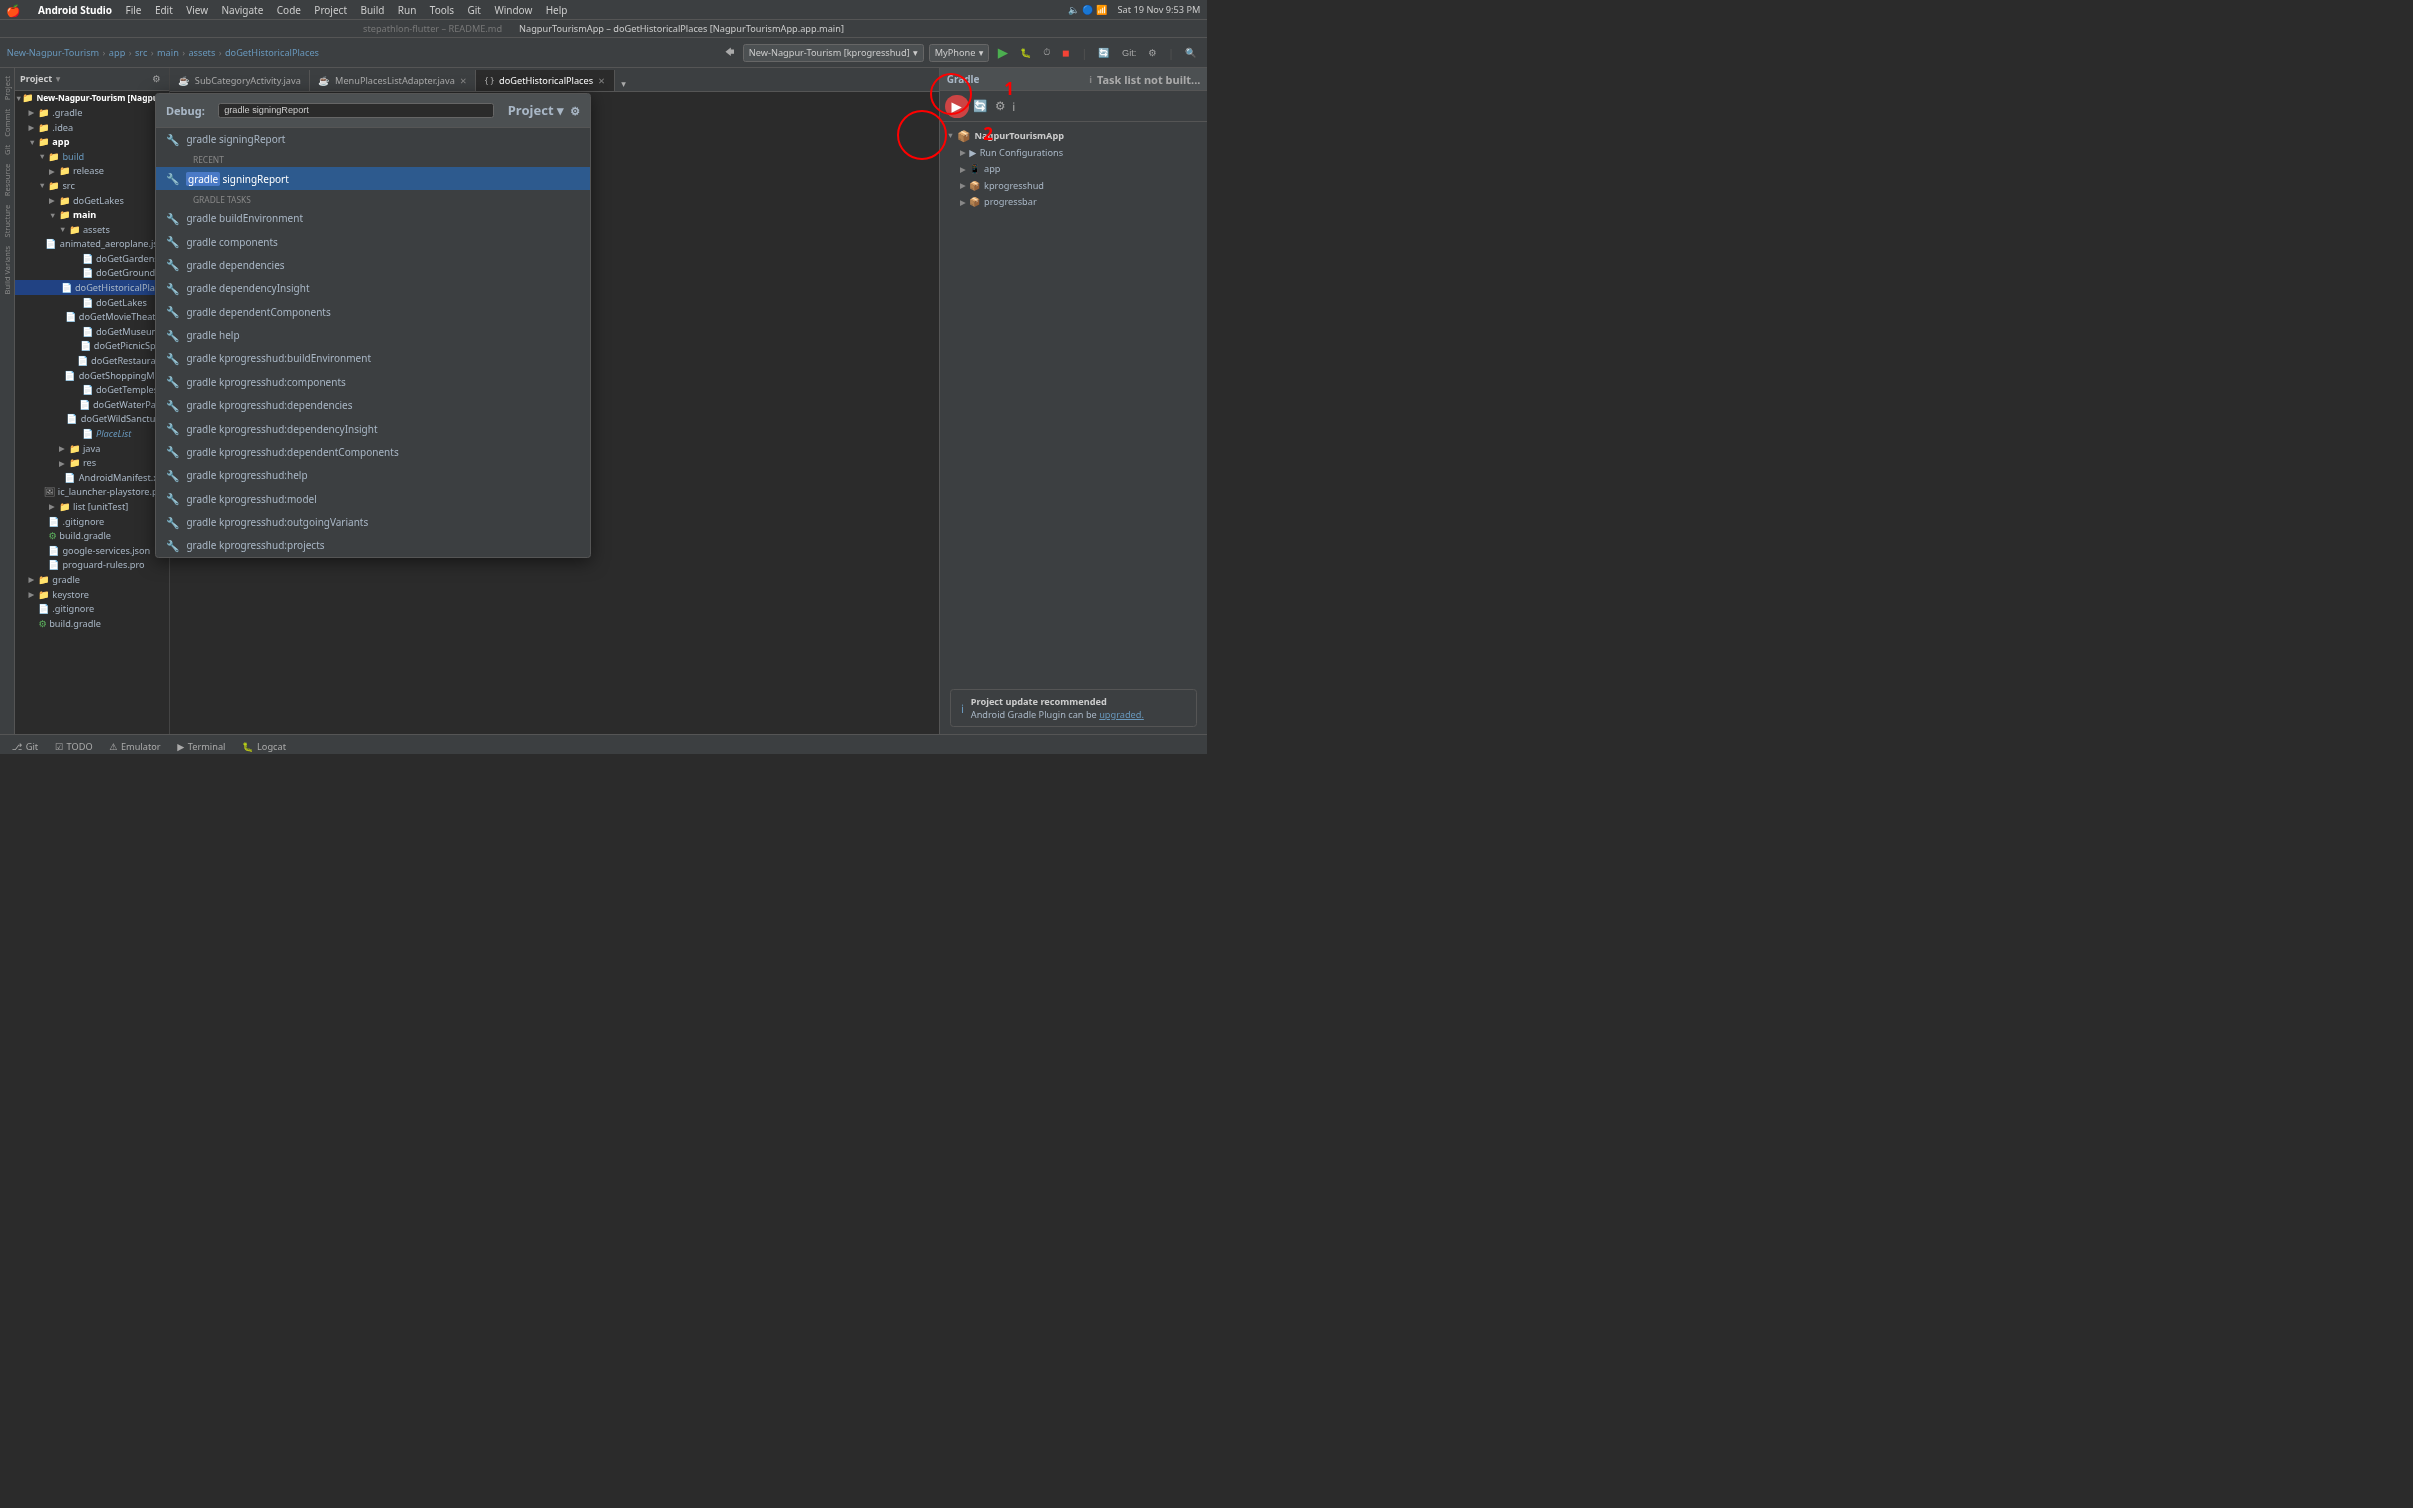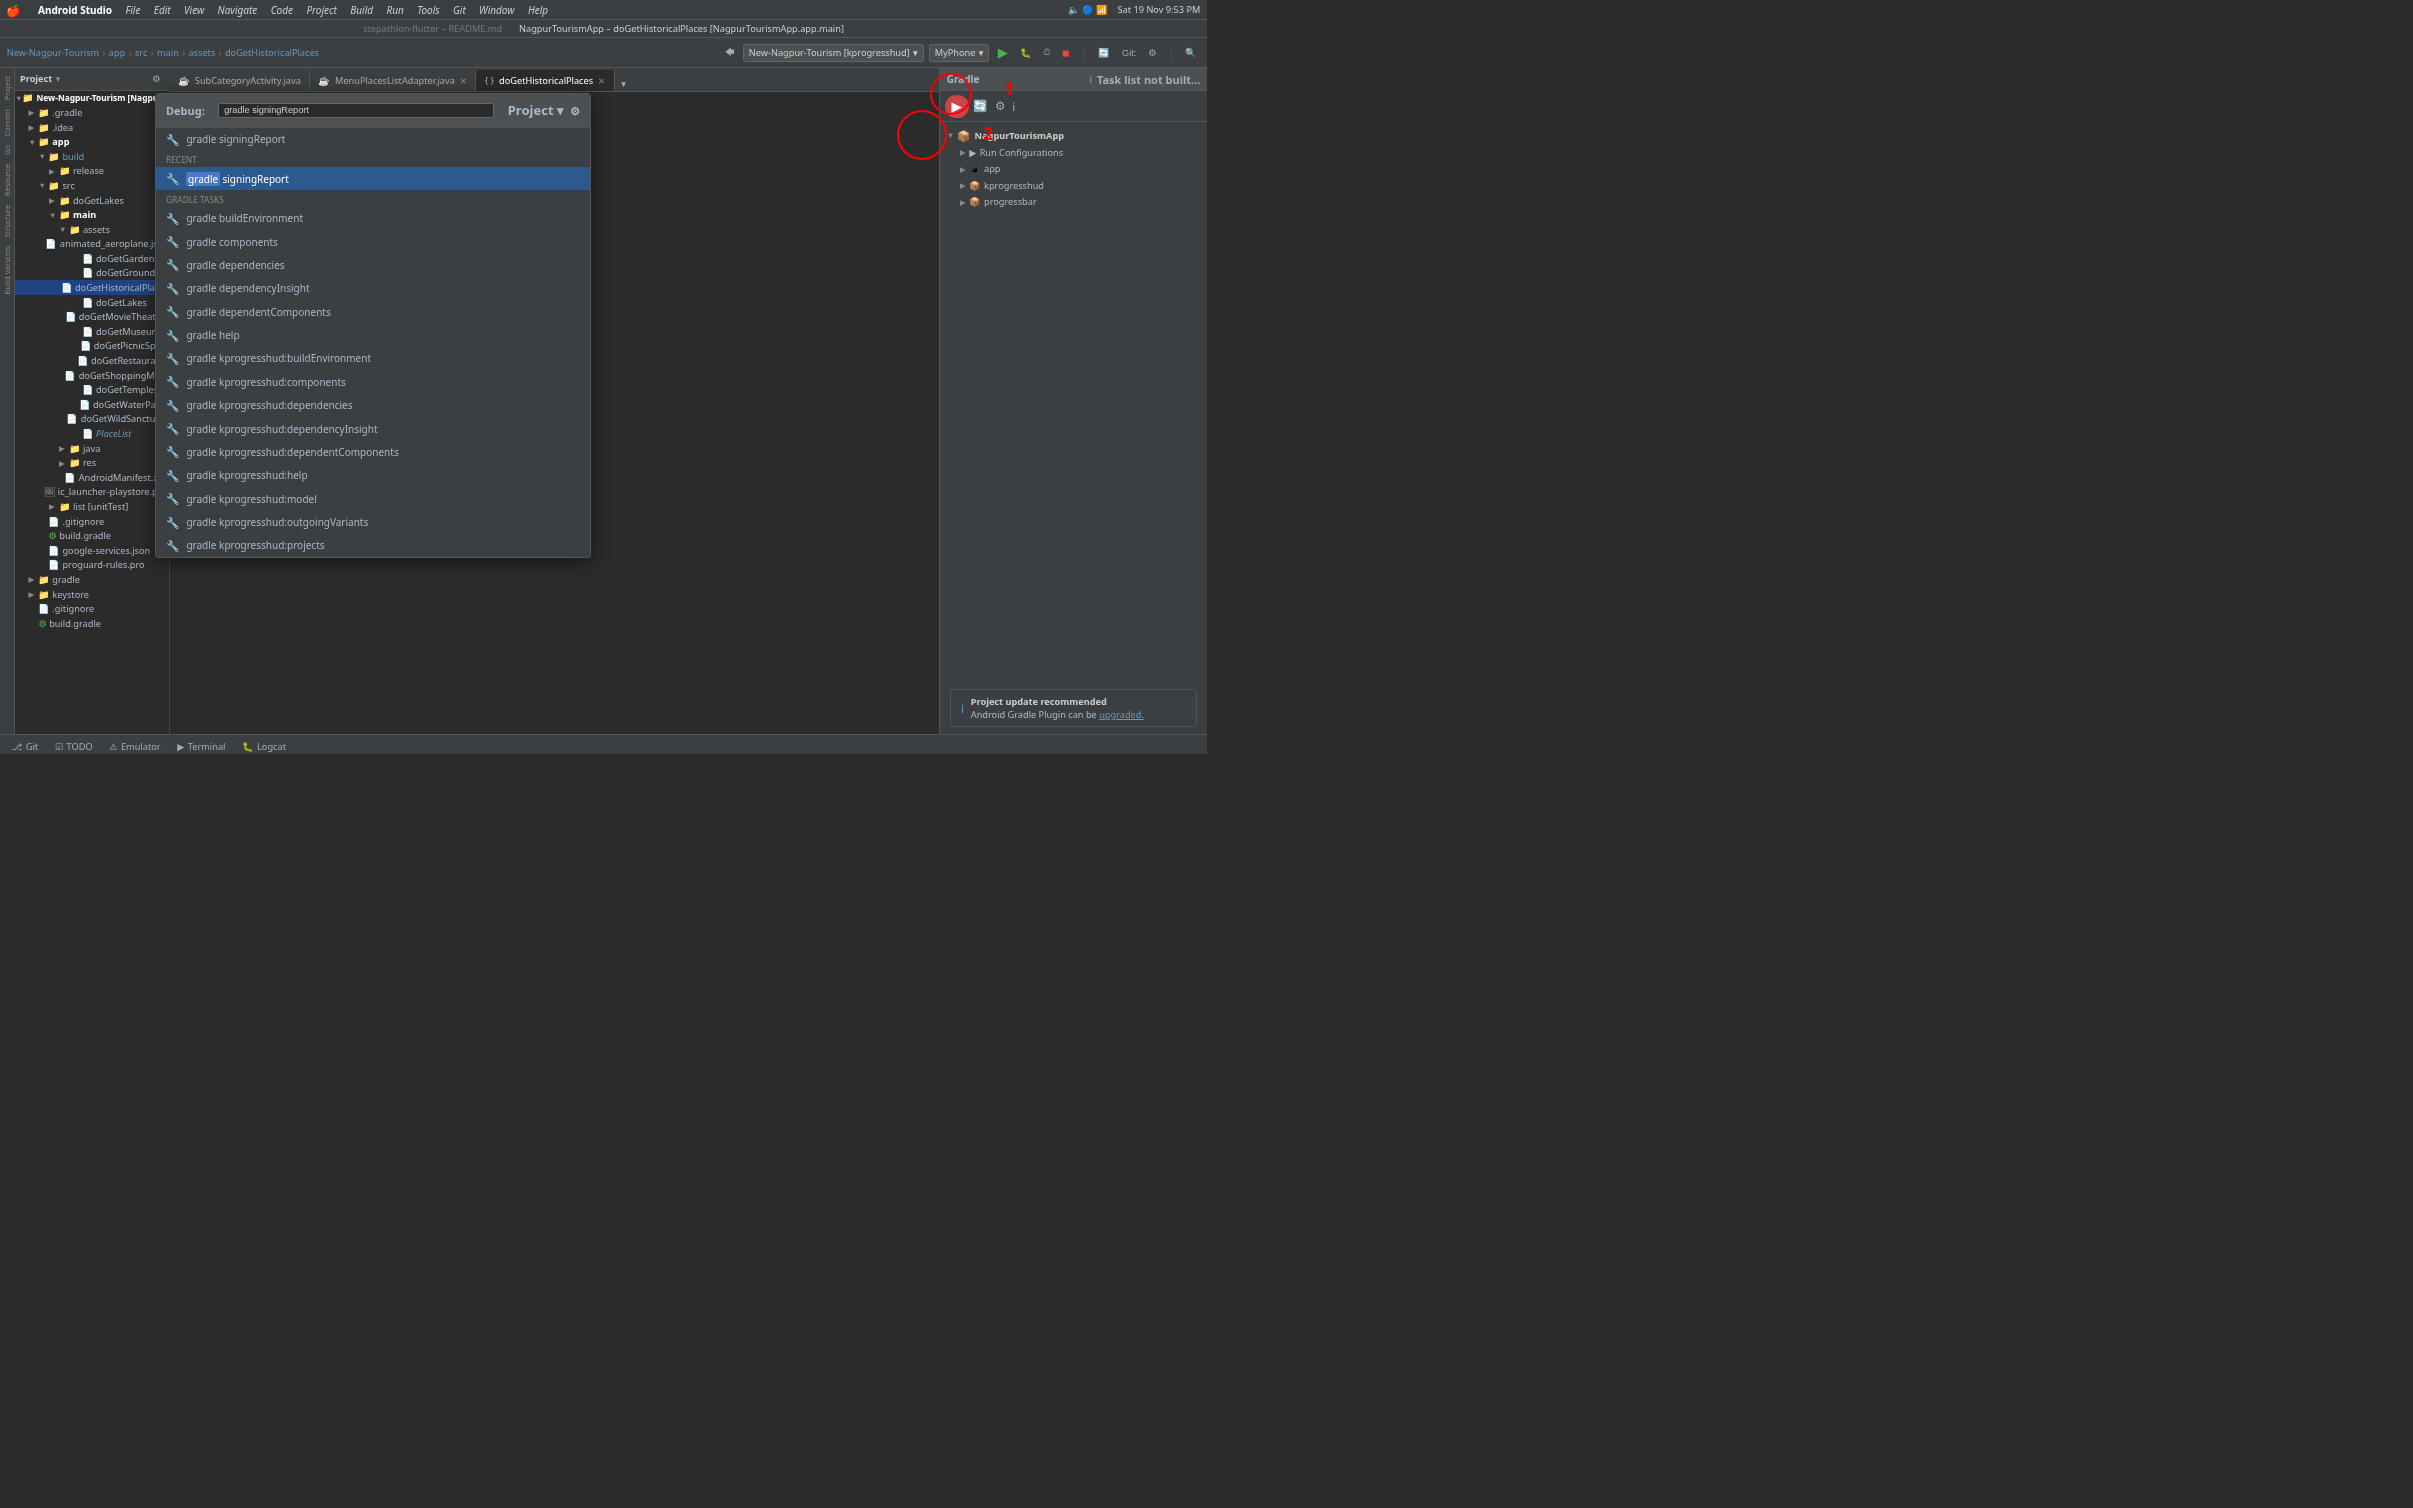--- a/index.html
+++ b/index.html
@@ -21,21 +21,21 @@
       display: flex;
       align-items: center;
       padding: 0 6.7px;
       gap: 13.4px;
       border-bottom: 0.8px solid #555;
       font-size: 10px;
       color: #ccc;
     }
     .menubar-apple { font-size: 11.7px; margin-right: 3.4px; }
     .menubar-app { font-weight: 700; color: #fff; }
-    .menubar-item { cursor: pointer; font-style: italic; }
+    .menubar-item { cursor: pointer; }
     .menubar-right { margin-left: auto; display: flex; align-items: center; gap: 10px; color: #ccc; font-size: 9.2px; }
 
     
     .titlebar {
       background: #3c3f41;
       height: 18.4px;
       display: flex;
       align-items: center;
       justify-content: center;
       border-bottom: 0.8px solid #555;
@@ -270,21 +270,21 @@
     .run-dropdown-header {
       background: #4c5052;
       padding: 5px 10px;
       display: flex;
       align-items: center;
       justify-content: space-between;
       border-bottom: 0.8px solid #555;
       font-size: 11px;
       font-weight: bold;
     }
-    .run-section-label { color: #888; font-size: 8.4px; padding: 3.4px 10px 1.7px; text-transform: uppercase; }
+    .run-section-label { color: #888; font-size: 8.4px; padding: 3.4px 10px 1.7px; text-transform: uppercase; margin-left: 27px; }
     .run-item {
       display: flex;
       align-items: center;
       padding: 4.2px 10px;
       cursor: pointer;
       gap: 6.7px;
       font-size: 10px;
     }
     .run-item.selected { background: #2d5a8e; color: #fff; }
     .run-item-icon { color: #6897bb; font-size: 11px; }

